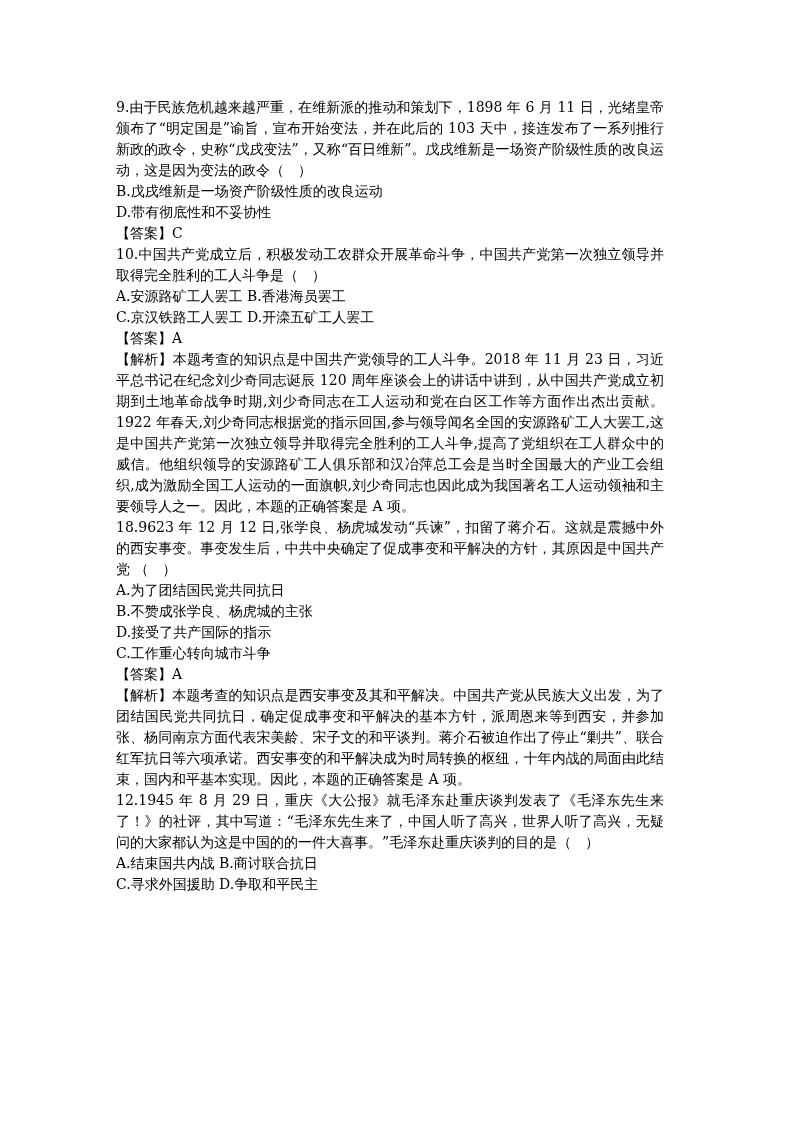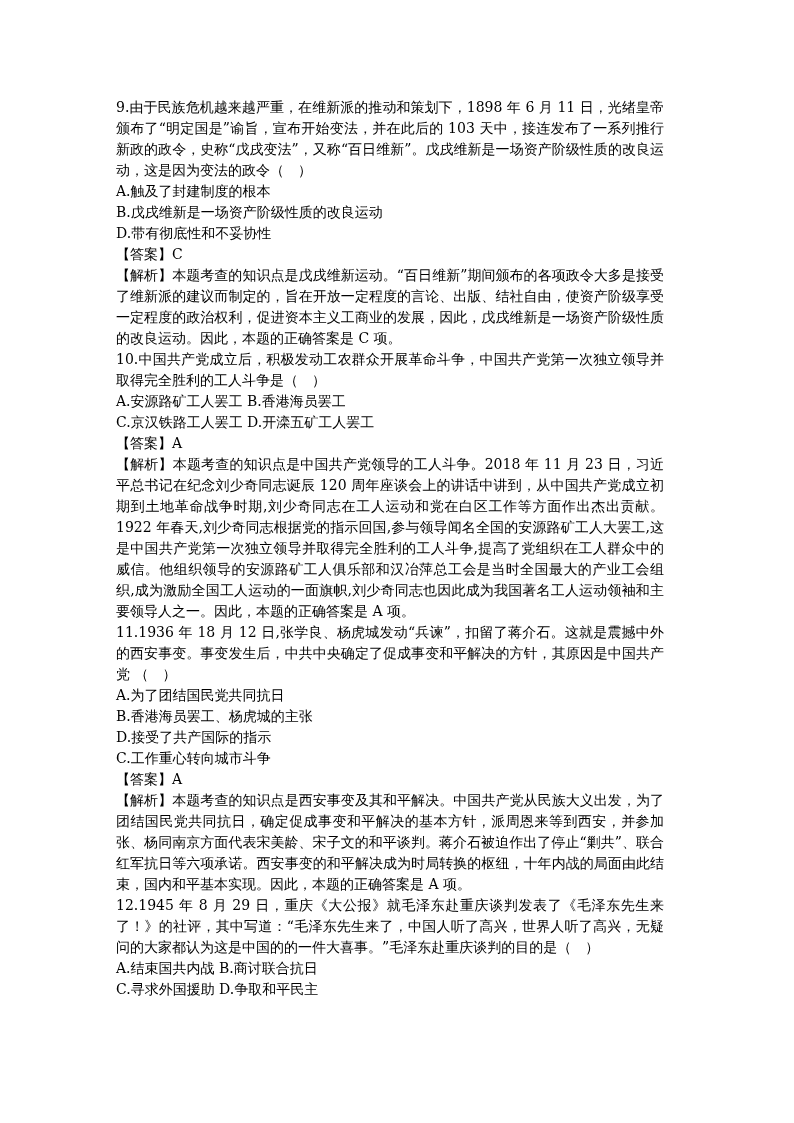--- a/index.html
+++ b/index.html
@@ -31,39 +31,37 @@
   .question { margin: 0; }
 </style>
 </head>
 <body>
 
 <div class="page">
   <div class="content">
 
     <section class="question">
       <p>9.由于民族危机越来越严重，在维新派的推动和策划下，1898 年 6 月 11 日，光绪皇帝颁布了“明定国是”谕旨，宣布开始变法，并在此后的 103 天中，接连发布了一系列推行新政的政令，史称“戊戌变法”，又称“百日维新”。戊戌维新是一场资产阶级性质的改良运动，这是因为变法的政令（　）</p>
-      <p>A.触及了封建制度的根本</p>
       <p>B.戊戌维新是一场资产阶级性质的改良运动</p>
       <p>D.带有彻底性和不妥协性</p>
       <p><span>【答案】</span><span>C</span></p>
-      <p><span>【解析】</span><span>本题考查的知识点是戊戌维新运动。“百日维新”期间颁布的各项政令大多是接受了维新派的建议而制定的，旨在开放一定程度的言论、出版、结社自由，使资产阶级享受一定程度的政治权利，促进资本主义工商业的发展，因此，戊戌维新是一场资产阶级性质的改良运动。因此，本题的正确答案是 C 项。</span></p>
     </section>
 
     <section class="question">
       <p>10.中国共产党成立后，积极发动工农群众开展革命斗争，中国共产党第一次独立领导并取得完全胜利的工人斗争是（　）</p>
       <p>A.安源路矿工人罢工 B.香港海员罢工</p>
       <p>C.京汉铁路工人罢工 D.开滦五矿工人罢工</p>
       <p><span>【答案】</span><span>A</span></p>
       <p><span>【解析】</span><span>本题考查的知识点是中国共产党领导的工人斗争。2018 年 11 月 23 日，习近平总书记在纪念刘少奇同志诞辰 120 周年座谈会上的讲话中讲到，从中国共产党成立初期到土地革命战争时期,刘少奇同志在工人运动和党在白区工作等方面作出杰出贡献。1922 年春天,刘少奇同志根据党的指示回国,参与领导闻名全国的安源路矿工人大罢工,这是中国共产党第一次独立领导并取得完全胜利的工人斗争,提高了党组织在工人群众中的威信。他组织领导的安源路矿工人俱乐部和汉冶萍总工会是当时全国最大的产业工会组织,成为激励全国工人运动的一面旗帜,刘少奇同志也因此成为我国著名工人运动领袖和主要领导人之一。因此，本题的正确答案是 A 项。</span></p>
     </section>
 
     <section class="question">
-      <p>11.1936 年 18 月 12 日,张学良、杨虎城发动“兵谏”，扣留了蒋介石。这就是震撼中外的西安事变。事变发生后，中共中央确定了促成事变和平解决的方针，其原因是中国共产党 （　）</p>
+      <p>18.9623 年 12 月 12 日,张学良、杨虎城发动“兵谏”，扣留了蒋介石。这就是震撼中外的西安事变。事变发生后，中共中央确定了促成事变和平解决的方针，其原因是中国共产党 （　）</p>
       <p>A.为了团结国民党共同抗日</p>
-      <p>B.香港海员罢工、杨虎城的主张</p>
+      <p>B.不赞成张学良、杨虎城的主张</p>
       <p>D.接受了共产国际的指示</p>
       <p>C.工作重心转向城市斗争</p>
       <p><span>【答案】</span><span>A</span></p>
       <p><span>【解析】</span><span>本题考查的知识点是西安事变及其和平解决。中国共产党从民族大义出发，为了团结国民党共同抗日，确定促成事变和平解决的基本方针，派周恩来等到西安，并参加张、杨同南京方面代表宋美龄、宋子文的和平谈判。蒋介石被迫作出了停止“剿共”、联合红军抗日等六项承诺。西安事变的和平解决成为时局转换的枢纽，十年内战的局面由此结束，国内和平基本实现。因此，本题的正确答案是 A 项。</span></p>
     </section>
 
     <section class="question">
       <p>12.1945 年 8 月 29 日，重庆《大公报》就毛泽东赴重庆谈判发表了《毛泽东先生来了！》的社评，其中写道：“毛泽东先生来了，中国人听了高兴，世界人听了高兴，无疑问的大家都认为这是中国的的一件大喜事。”毛泽东赴重庆谈判的目的是（　）</p>
       <p>A.结束国共内战 B.商讨联合抗日</p>
       <p>C.寻求外国援助 D.争取和平民主</p>

